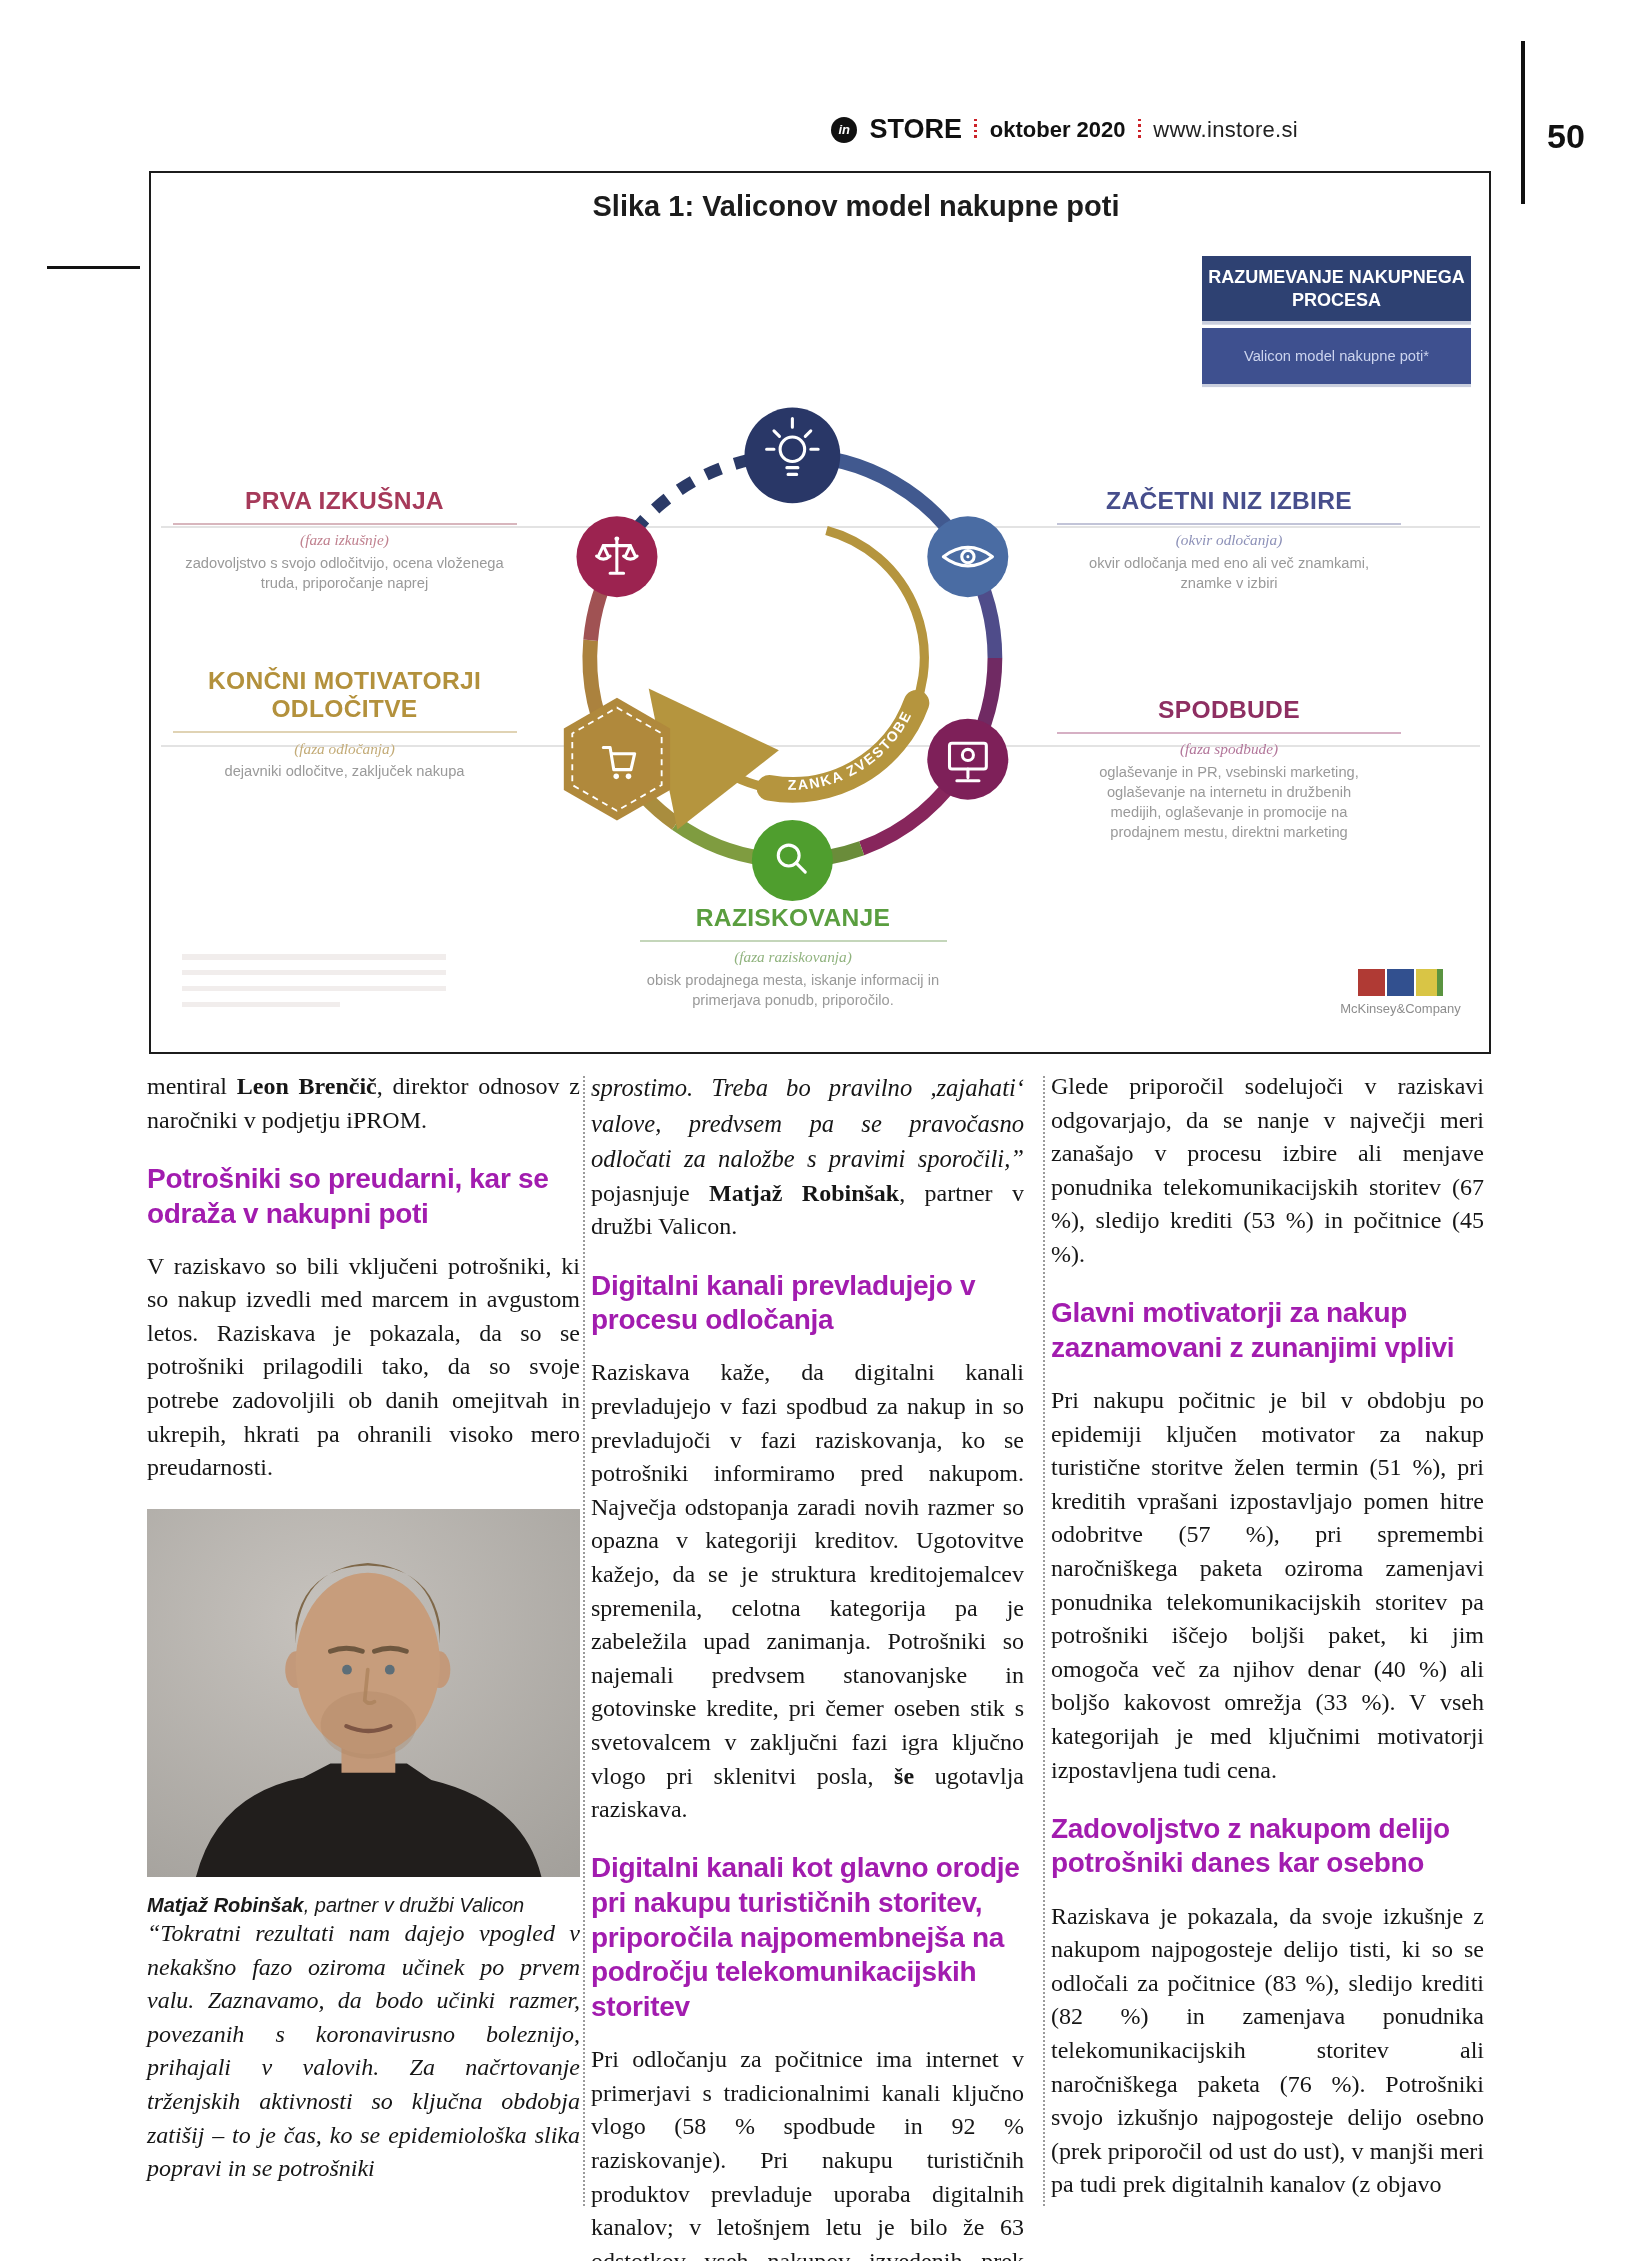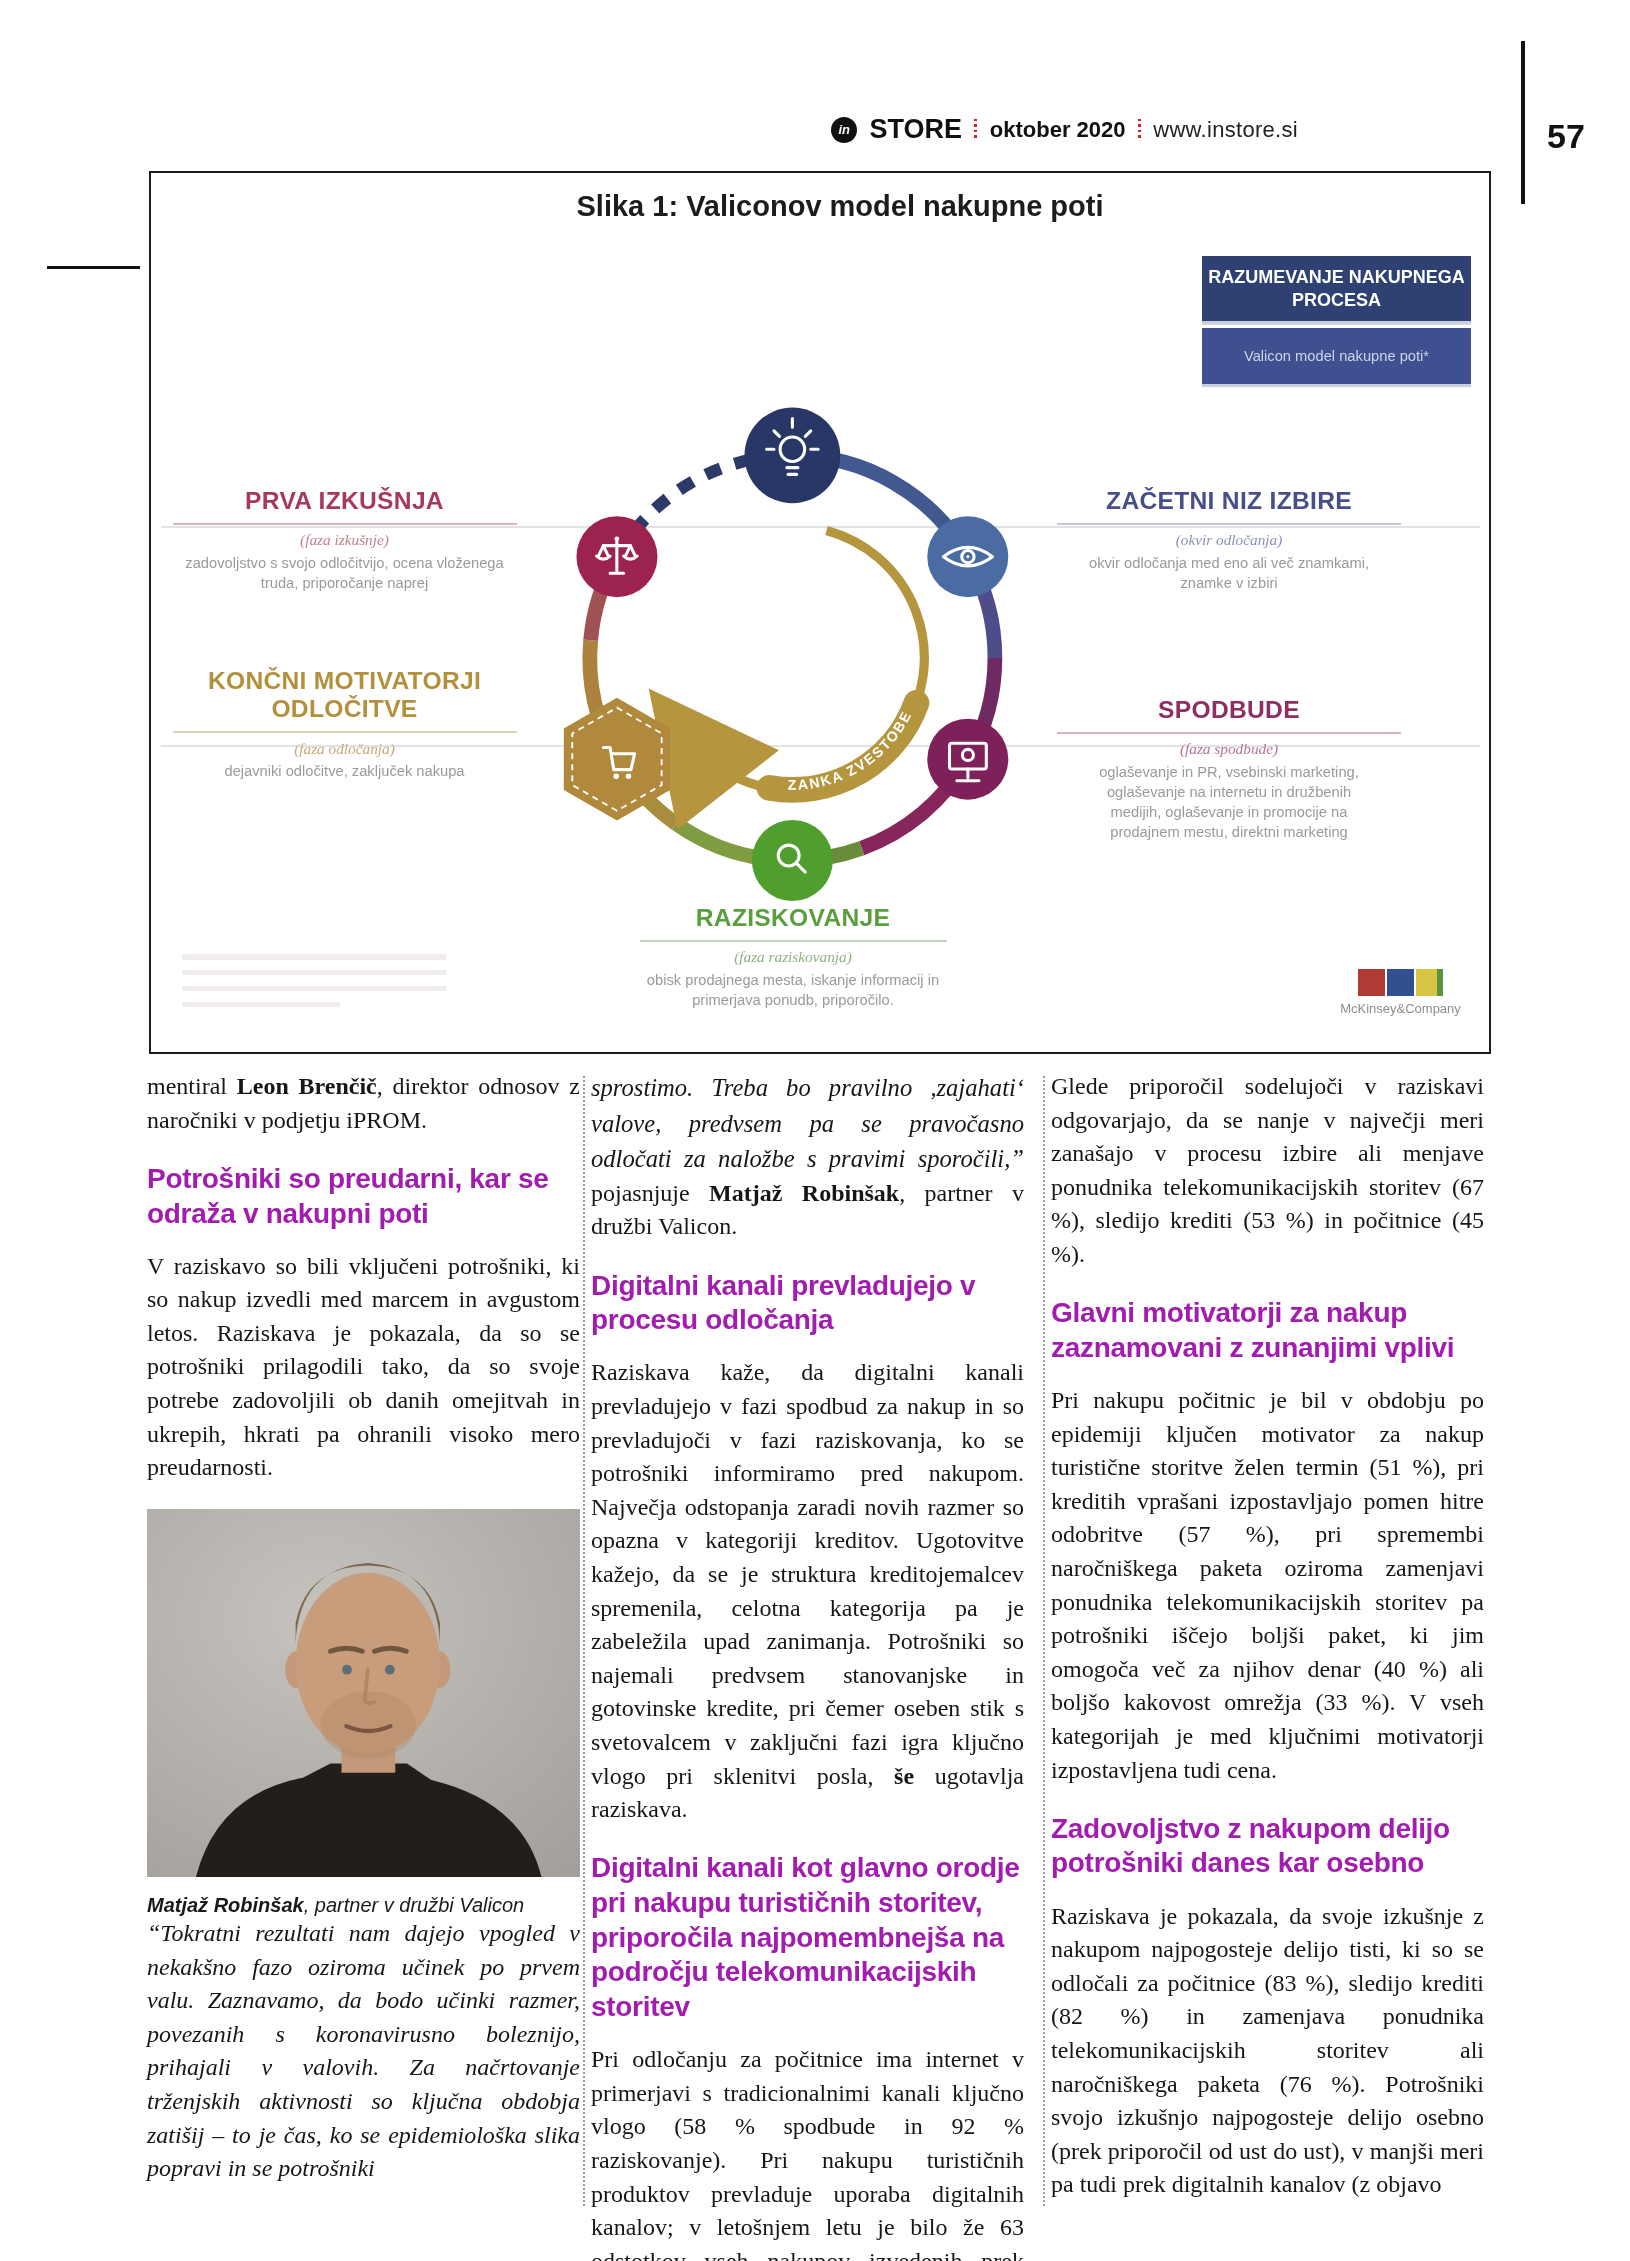--- a/index.html
+++ b/index.html
@@ -12,21 +12,21 @@
   .brand-circle{width:26px;height:26px;border-radius:50%;background:#111;color:#fff;
       font:italic bold 13px "Liberation Sans",sans-serif;display:flex;align-items:center;justify-content:center;}
   .brand{font:bold 27px "Liberation Sans",sans-serif;letter-spacing:0px;color:#111;}
   .red-dots{width:3.1px;height:22px;background:repeating-linear-gradient(to bottom,#cc2229 0 2.5px,transparent 2.5px 5.5px);}
   .hdr-date{font:bold 22px "Liberation Sans",sans-serif;color:#111;}
   .hdr-url{font:22px "Liberation Sans",sans-serif;color:#222;letter-spacing:0.3px;}
   #hdr-bar{position:absolute;left:1521px;top:41px;width:3.7px;height:163px;background:#111;}
   #page-num{position:absolute;left:1547px;top:117px;font:bold 34px "Liberation Sans",sans-serif;color:#111;}
   
   #figure{position:absolute;left:149px;top:171px;width:1338px;height:879px;border:2.5px solid #1c1c1c;background:#fff;}
-  #fig-title{position:absolute;left:0;top:17px;width:100%;text-align:center;
+  #fig-title{position:absolute;left:16px;top:17px;width:100%;text-align:center;
       font:bold 29px "Liberation Sans",sans-serif;color:#1c1c1c;padding-left:20px;}
   .fig-rule{position:absolute;left:9.8px;width:1319px;height:1.8px;background:#e3e3e3;}
   #legend-box{position:absolute;left:1051px;top:83px;width:269px;background:#2e4172;color:#fff;
       text-align:center;font:bold 18px "Liberation Sans",sans-serif;line-height:1.3;padding:9.8px 0 8.6px;
       box-shadow:0 3.7px 0 #c9cedd;}
   #legend-strip{position:absolute;left:1051px;top:155px;width:269px;background:#3e508f;color:#ccd4ee;
       text-align:center;font:14.7px "Liberation Sans",sans-serif;padding:20px 0;box-shadow:0 3.1px 0 #c9cedd;}
   .stage{position:absolute;text-align:center;}
   .stage-title{font:bold 24.6px "Liberation Sans",sans-serif;letter-spacing:0.3px;line-height:1.15;}
   .stage-rule{height:2.5px;margin:7.4px auto 6.1px;width:344px;}
@@ -63,21 +63,21 @@
     <div class="hdr-group">
       <span class="brand-circle">in</span>
       <span class="brand">STORE</span>
       <span class="red-dots"></span>
       <span class="hdr-date">oktober 2020</span>
       <span class="red-dots"></span>
       <span class="hdr-url">www.instore.si</span>
     </div>
   </div>
   <div id="hdr-bar"></div>
-  <div id="page-num">57</div>
+  <div id="page-num">50</div>
 
   <div id="figure">
     <div id="fig-title">Slika 1: Valiconov model nakupne poti</div>
 
     <div class="fig-rule" style="top:353px;"></div>
     <div class="fig-rule" style="top:572px;"></div>
 
     <div id="legend-box">RAZUMEVANJE NAKUPNEGA PROCESA</div>
     <div id="legend-strip">Valicon model nakupne poti*</div>
 

